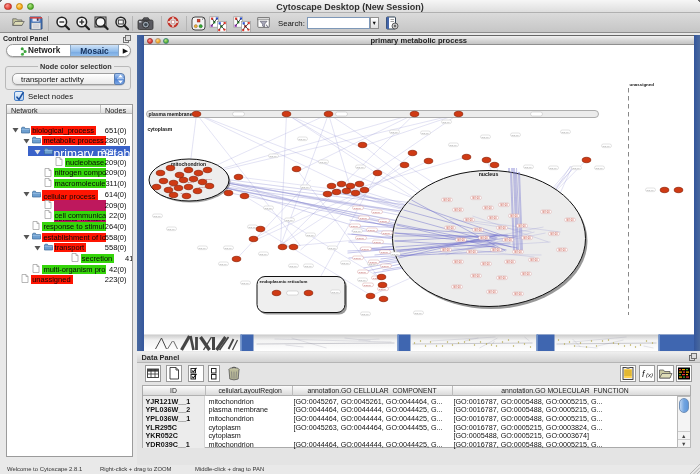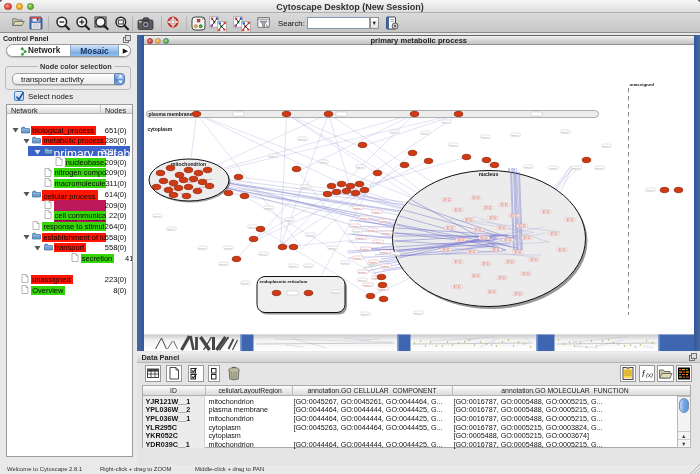--- a/index.html
+++ b/index.html
@@ -316,35 +316,35 @@
         <span style="position:absolute;right:7px;top:1.6px;font-size:7.5px;color:#0a0a0a;">558(0)</span>
       </div>
 <div style="position:absolute;left:16px;top:147.34px;width:126.5px;height:10.68px;">
         <svg style="position:absolute;left:47.8px;top:0.8px" width="8" height="9" viewBox="0 0 8 9">
           <path d="M1 0.5 L5 0.5 L7 2.5 L7 8.5 L1 8.5 Z" fill="#fff" stroke="#999" stroke-width="0.7"></path>
           <path d="M5 0.5 L5 2.5 L7 2.5" fill="none" stroke="#999" stroke-width="0.7"></path>
         </svg>
         <span style="position:absolute;left:57.8px;top:1.6px;font-size:7.5px;color:#0a0a0a;background:#35d50a;padding:0 2px 0 1px;white-space:nowrap;max-width:41.2px;overflow:hidden;display:inline-block;">secretion</span>
         <span style="position:absolute;right:7px;top:1.6px;font-size:7.5px;color:#0a0a0a;">41(0)</span>
       </div>
+<div style="position:absolute;left:0;top:158.02px;width:126.5px;height:10.68px;">
+        <svg style="position:absolute;left:25.4px;top:0.8px" width="8" height="9" viewBox="0 0 8 9">
+          <path d="M1 0.5 L5 0.5 L7 2.5 L7 8.5 L1 8.5 Z" fill="#fff" stroke="#999" stroke-width="0.7"></path>
+          <path d="M5 0.5 L5 2.5 L7 2.5" fill="none" stroke="#999" stroke-width="0.7"></path>
+        </svg>
+        <span style="position:absolute;left:35.4px;top:1.6px;font-size:7.5px;color:#0a0a0a;background:#35d50a;padding:0 2px 0 1px;white-space:nowrap;max-width:63.6px;overflow:hidden;display:inline-block;">multi-organism pro</span>
+        <span style="position:absolute;right:7px;top:1.6px;font-size:7.5px;color:#0a0a0a;">42(0)</span>
+      </div>
 <div style="position:absolute;left:0;top:168.70px;width:126.5px;height:10.68px;">
         <svg style="position:absolute;left:14.2px;top:0.8px" width="8" height="9" viewBox="0 0 8 9">
           <path d="M1 0.5 L5 0.5 L7 2.5 L7 8.5 L1 8.5 Z" fill="#fff" stroke="#999" stroke-width="0.7"></path>
           <path d="M5 0.5 L5 2.5 L7 2.5" fill="none" stroke="#999" stroke-width="0.7"></path>
         </svg>
         <span style="position:absolute;left:24.2px;top:1.6px;font-size:7.5px;color:#0a0a0a;background:#ff1502;padding:0 2px 0 1px;white-space:nowrap;max-width:74.8px;overflow:hidden;display:inline-block;">unassigned</span>
         <span style="position:absolute;right:7px;top:1.6px;font-size:7.5px;color:#0a0a0a;">223(0)</span>
-      </div>
-<div style="position:absolute;left:0;top:179.38px;width:126.5px;height:10.68px;">
-        <svg style="position:absolute;left:14.2px;top:0.8px" width="8" height="9" viewBox="0 0 8 9">
-          <path d="M1 0.5 L5 0.5 L7 2.5 L7 8.5 L1 8.5 Z" fill="#fff" stroke="#999" stroke-width="0.7"></path>
-          <path d="M5 0.5 L5 2.5 L7 2.5" fill="none" stroke="#999" stroke-width="0.7"></path>
-        </svg>
-        <span style="position:absolute;left:24.2px;top:1.6px;font-size:7.5px;color:#0a0a0a;background:#35d50a;padding:0 2px 0 1px;white-space:nowrap;max-width:74.8px;overflow:hidden;display:inline-block;">Overview</span>
-        <span style="position:absolute;right:7px;top:1.6px;font-size:7.5px;color:#0a0a0a;">8(0)</span>
       </div>
  </div>
 </div>
 
 <div class="abs" style="left:137px;top:34.5px;width:563px;height:316.5px;">
   <div class="abs" style="left:0;top:0;width:6.5px;height:100%;background:linear-gradient(90deg,#49699f,#34569c);"></div>
   <div class="abs" style="right:0;top:0;width:6.5px;height:100%;background:linear-gradient(90deg,#34569c,#49699f);"></div>
   <div class="abs" style="left:6.5px;top:0;width:550.5px;height:10.5px;background:linear-gradient(#f1f1f1,#d4d4d4 60%,#c3c3c3);border-top:1px solid #666;border-bottom:1px solid #8f8f8f;">
     <div style="position:absolute;left:3px;top:2px;width:6.2px;height:6.2px;border-radius:50%;background:radial-gradient(circle at 35% 30%,#ff9a96,#dd3b2f 70%);border:0.5px solid #a33;"></div>
     <div style="position:absolute;left:11.4px;top:2px;width:6.2px;height:6.2px;border-radius:50%;background:radial-gradient(circle at 35% 30%,#ffd984,#ee9d12 70%);border:0.5px solid #b97;"></div>

